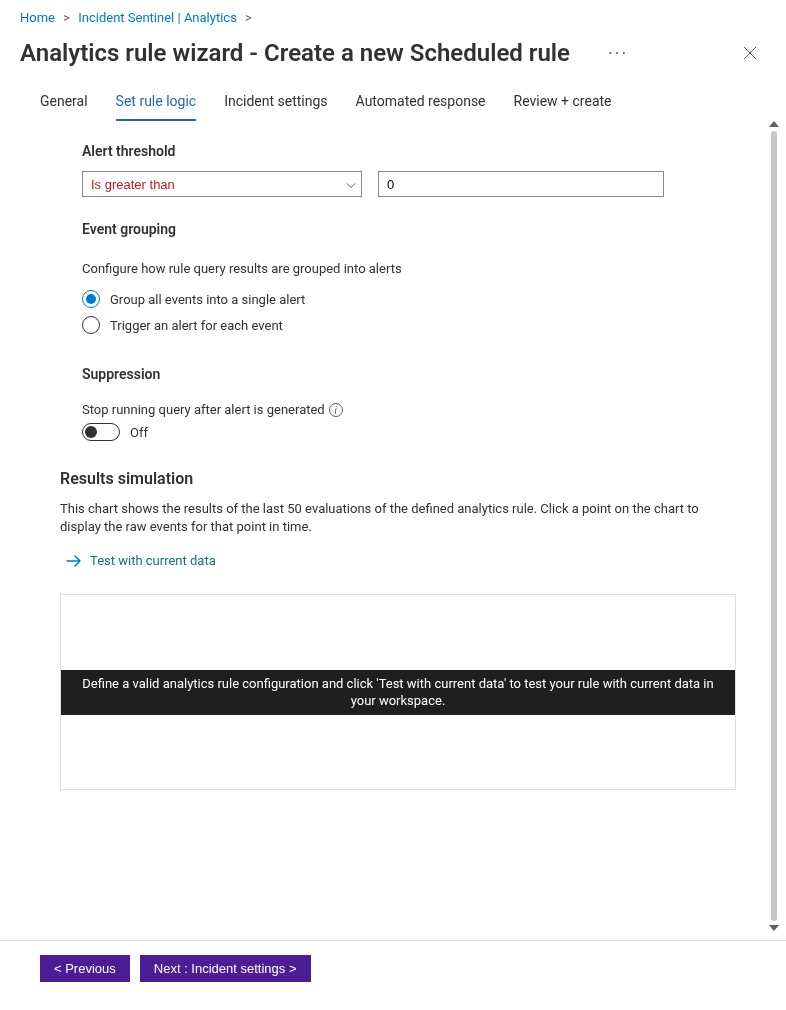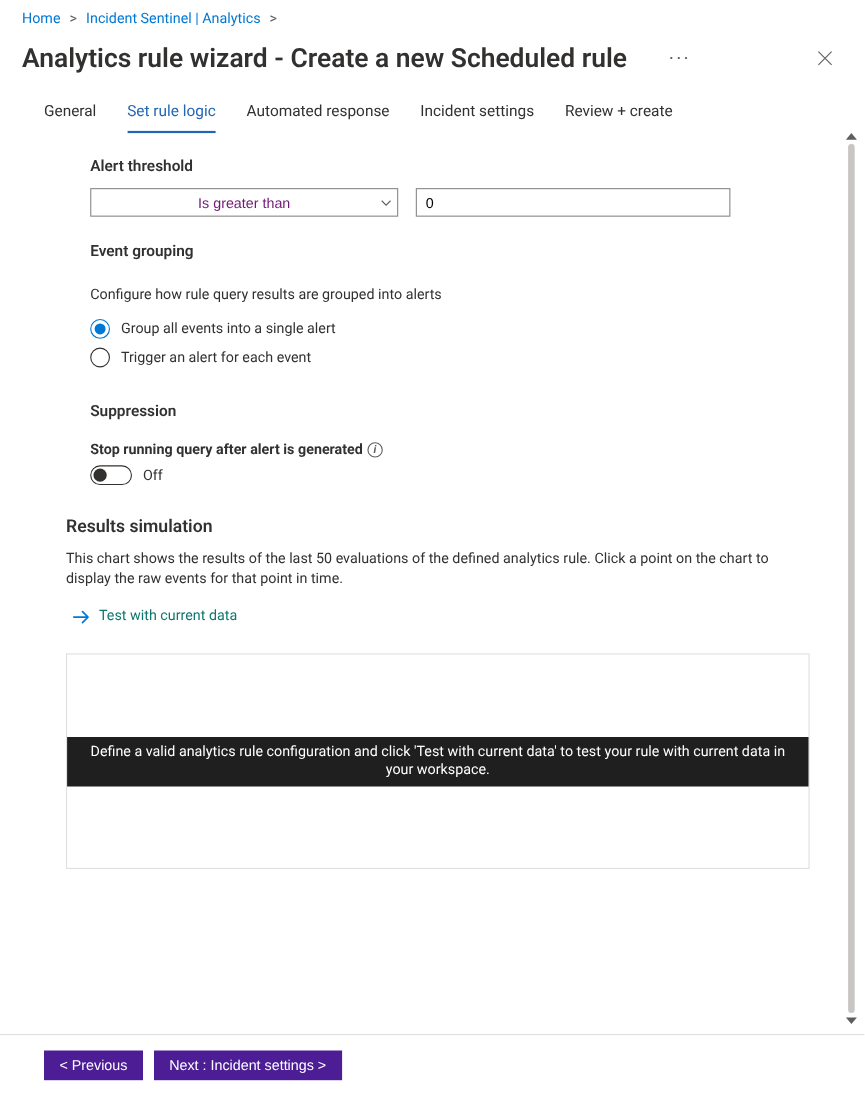--- a/index.html
+++ b/index.html
@@ -120,23 +120,22 @@
     height: 26px;
   }
   .select-wrap select {
     width: 100%;
     height: 100%;
     border: 1px solid #8a8886;
     background: #fff;
     padding: 2px 8px;
     font-size: 13px;
     appearance: none;
-    color: #701a75;
-    cursor: pointer;
-    text-align: center;
+    color: #b91c1c;
+    cursor: pointer;
   }
   .select-wrap .chev {
     position: absolute;
     right: 6px;
     top: 50%;
     transform: translateY(-50%);
     pointer-events: none;
     color: #605e5c;
   }
   .num-input {
@@ -307,22 +306,22 @@
   <div class="close-x">
     <svg width="14" height="14" viewBox="0 0 14 14">
         <path d="M1 1 L13 13 M13 1 L1 13" stroke="#605e5c" stroke-width="1"></path>
       </svg>
   </div>
 </div>
 
 <div class="tabs">
   <div class="tab">General</div>
   <div class="tab active">Set rule logic</div>
+  <div class="tab">Incident settings</div>
   <div class="tab">Automated response</div>
-  <div class="tab">Incident settings</div>
   <div class="tab">Review + create</div>
 </div>
 
 <div class="scroll-wrap">
   <div class="scroll-content">
 
     <div class="section-title">Alert threshold</div>
 
     <div class="row-inputs">
       <div class="select-wrap">
@@ -346,21 +345,21 @@
           <span class="dot"></span>
         </span>
       <span>Group all events into a single alert</span>
     </div>
     <div class="radio-row" style="margin-bottom:0;">
       <span class="radio"></span>
       <span>Trigger an alert for each event</span>
     </div>
 
     <div class="section-title" style="margin-top:32px;">Suppression</div>
-    <div style="margin-top:20px; display:flex; align-items:flex-start;font-weight:bold;">
+    <div style="margin-top:20px; display:flex; align-items:flex-end;">
       <span>Stop running query after alert is generated</span>
       <span class="info-icon">i</span>
     </div>
     <div class="toggle-row">
       <div class="toggle">
           <div class="thumb"></div>
         </div>
       <span>Off</span>
     </div>
 

